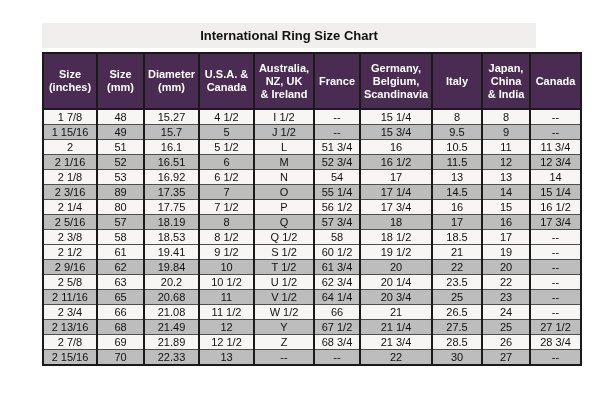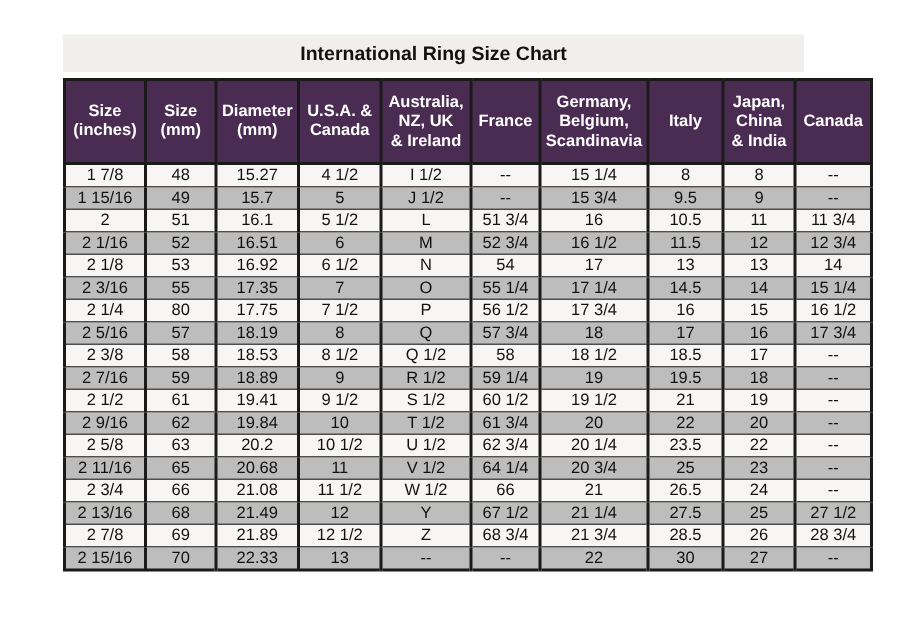--- a/index.html
+++ b/index.html
@@ -145,21 +145,21 @@
           <td>6 1/2</td>
           <td>N</td>
           <td>54</td>
           <td>17</td>
           <td>13</td>
           <td>13</td>
           <td>14</td>
         </tr>
         <tr class="even">
           <td>2 3/16</td>
-          <td>55</td>
+          <td>89</td>
           <td>17.35</td>
           <td>7</td>
           <td>O</td>
           <td>55 1/4</td>
           <td>17 1/4</td>
           <td>14.5</td>
           <td>14</td>
           <td>15 1/4</td>
         </tr>
         <tr class="odd">
@@ -191,32 +191,20 @@
           <td>58</td>
           <td>18.53</td>
           <td>8 1/2</td>
           <td>Q 1/2</td>
           <td>58</td>
           <td>18 1/2</td>
           <td>18.5</td>
           <td>17</td>
           <td>--</td>
         </tr>
-        <tr class="even">
-          <td>2 7/16</td>
-          <td>59</td>
-          <td>18.89</td>
-          <td>9</td>
-          <td>R 1/2</td>
-          <td>59 1/4</td>
-          <td>19</td>
-          <td>19.5</td>
-          <td>18</td>
-          <td>--</td>
-        </tr>
         <tr class="odd">
           <td>2 1/2</td>
           <td>61</td>
           <td>19.41</td>
           <td>9 1/2</td>
           <td>S 1/2</td>
           <td>60 1/2</td>
           <td>19 1/2</td>
           <td>21</td>
           <td>19</td>

